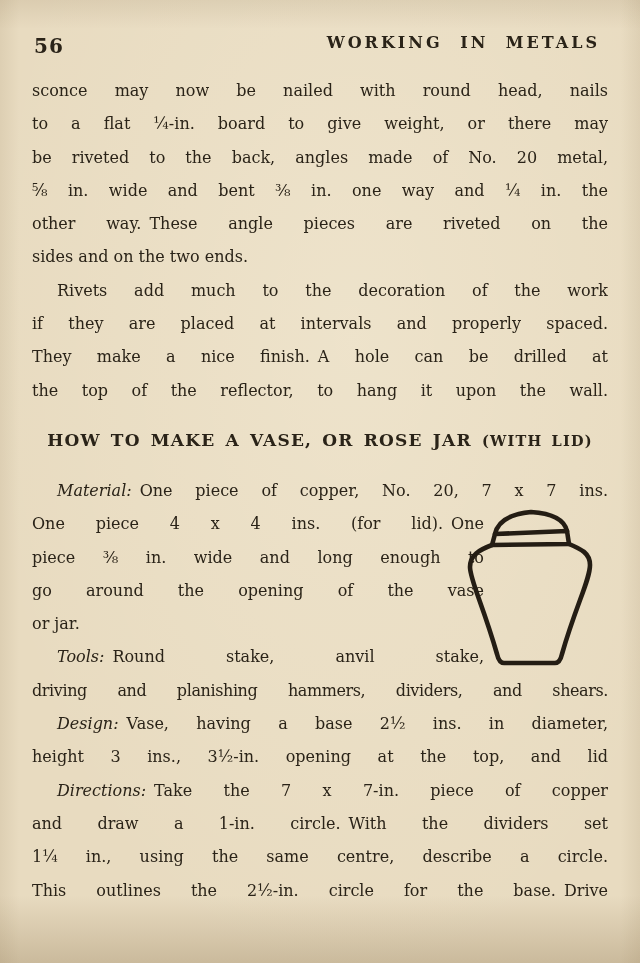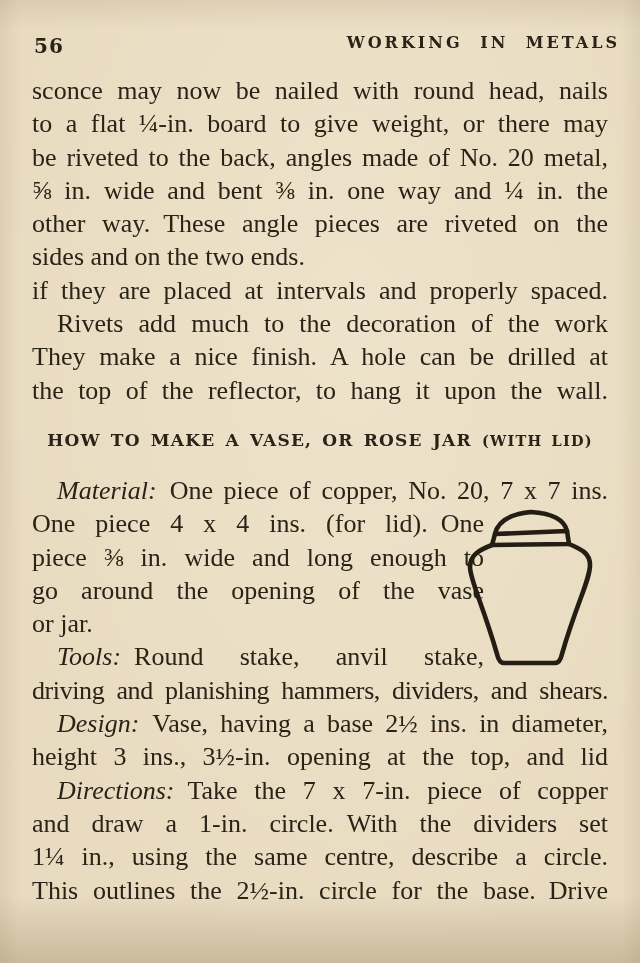--- a/index.html
+++ b/index.html
@@ -8,25 +8,25 @@
     width:640px;height:963px;
     background:
       linear-gradient(to bottom, rgba(125,100,62,.12), rgba(125,100,62,0) 3%, rgba(125,100,62,0) 93%, rgba(125,100,62,.28) 100%),
       linear-gradient(to right, rgba(125,100,62,.10), rgba(125,100,62,0) 3%, rgba(125,100,62,0) 97%, rgba(125,100,62,.10) 100%),
       radial-gradient(ellipse at 55% 35%, rgba(255,250,235,.25), rgba(255,250,235,0) 75%),
       #e8dbc0;
     font-family:"DejaVu Serif","Liberation Serif",serif;
     color:#2a2318;
     overflow:hidden;
   }
-  .header{position:absolute;top:33px;left:32px;right:20px;height:26px;}
+  .header{position:absolute;top:33px;left:32px;right:40px;height:26px;}
   .pagenum{position:absolute;left:2px;top:1px;font-size:20px;font-weight:bold;letter-spacing:1px;}
   .runhead{text-align:right;font-size:16px;font-weight:bold;letter-spacing:3px;word-spacing:9px;white-space:nowrap;}
   .body{position:absolute;top:74px;left:32px;width:576px;}
-  .line{height:33.3px;line-height:33.3px;font-size:26px;overflow:hidden;font-family:Liberation Serif, serif;}
+  .line{height:33.3px;line-height:33.3px;font-size:16px;overflow:hidden;}
   .j{text-align:justify;text-align-last:justify;}
   .indent{text-indent:25px;}
   .narrow{margin-right:124px;}
   .tight{letter-spacing:-0.4px;word-spacing:-1.5px;}
   .it{font-style:italic;}
   .heading{
     height:33px;line-height:33px;margin-top:17px;margin-bottom:17px;
     text-align:center;white-space:nowrap;
     font-weight:bold;font-size:17px;letter-spacing:1.2px;word-spacing:3px;
   }
@@ -48,22 +48,22 @@
     <div>
       <div class="line j">sconce may now be nailed with round head, nails</div>
       <div class="line j">to a flat ¼-in. board to give weight, or there may</div>
       <div class="line j">be riveted to the back, angles made of No. 20 metal,</div>
       <div class="line j">⅝ in. wide and bent ⅜ in. one way and ¼ in. the</div>
       <div class="line j">other way. These angle pieces are riveted on the</div>
       <div class="line">sides and on the two ends.</div>
     </div>
 
     <div>
+      <div class="line j indent">Rivets add much to the decoration of the work</div>
       <div class="line j">if they are placed at intervals and properly spaced.</div>
-      <div class="line j indent">Rivets add much to the decoration of the work</div>
       <div class="line j">They make a nice finish. A hole can be drilled at</div>
       <div class="line j">the top of the reflector, to hang it upon the wall.</div>
     </div>
 
     <div class="heading">
       <span>HOW TO MAKE A VASE, OR ROSE JAR</span>
       <span class="paren">(WITH LID)</span>
     </div>
 
     <div>

